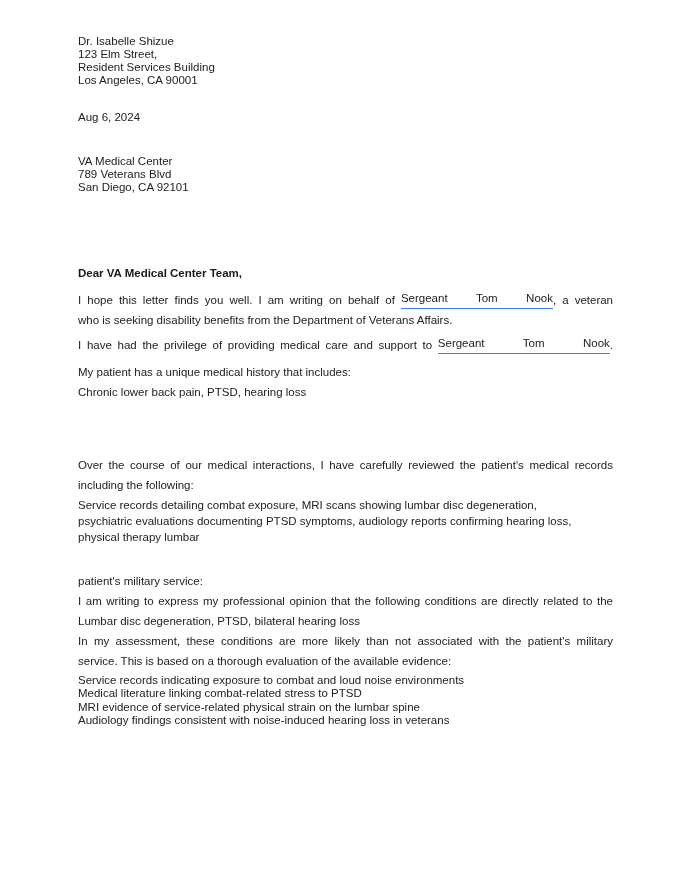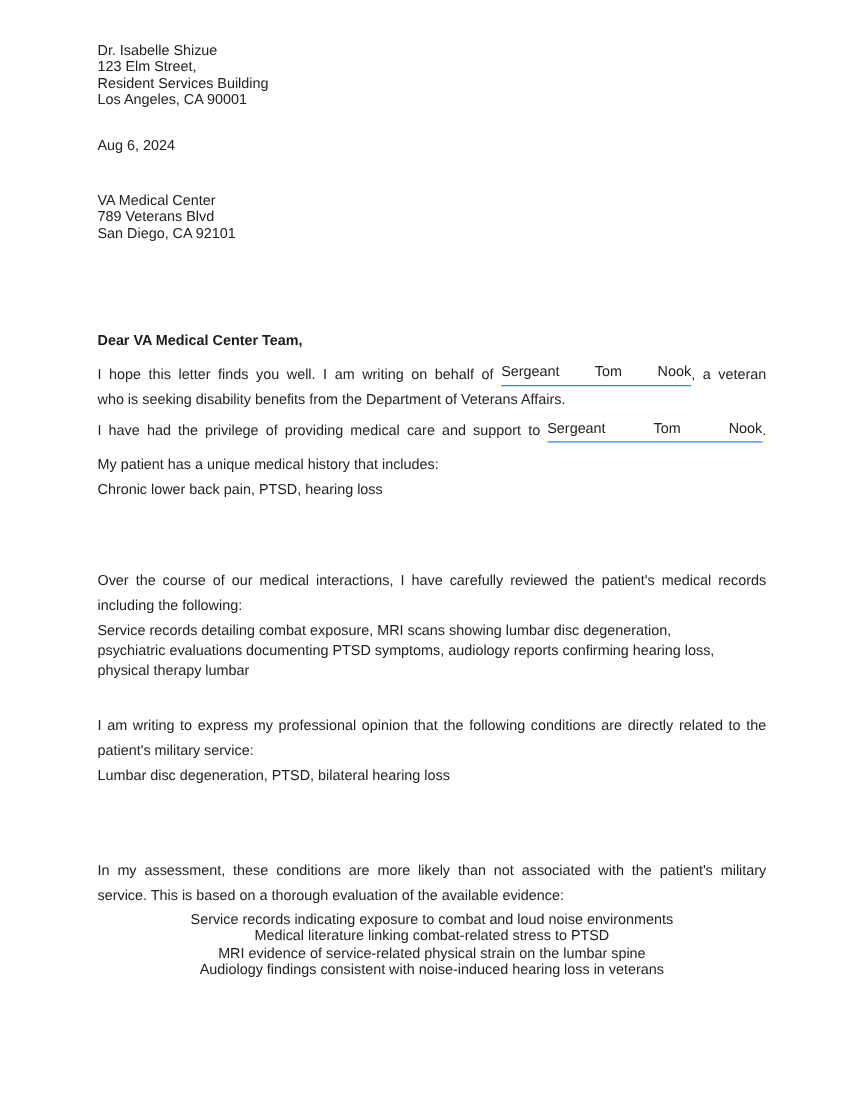--- a/index.html
+++ b/index.html
@@ -25,22 +25,22 @@
   .salutation { margin-top: 73px; line-height: 13px; font-weight: bold; color: #1a1a1a; }
   .para { line-height: 20px; }
   .p-intro { margin-top: 10px; }
   .p-cred { margin-top: 5px; }
   .p-hist-intro { margin-top: 7px; }
   .p-hist-cond { margin-top: 0; }
   .p-records { margin-top: 53px; }
   .p-records-list { margin-top: 2px; line-height: 16px; }
   .p-opinion { margin-top: 26px; }
   .p-opinion-cond { margin-top: 0; }
-  .p-assess { margin-top: 56px; }
-  .p-evidence { margin-top: 3px; line-height: 13.3px; text-align: center; }
+  .p-assess { }
+  .p-evidence { margin-top: 3px; line-height: 13.3px; }
   .j { text-align: justify; text-align-last: justify; }
   .blank {
     display: inline-block;
     height: 15px;
     line-height: 15px;
     border-bottom: 1px solid #3b82f6;
     text-align: center;
     white-space: nowrap;
     overflow: visible;
   }
@@ -91,22 +91,22 @@
     <div class="line j">Over the course of our medical interactions, I have carefully reviewed the patient's medical records</div>
     <div class="line">including the following:</div>
   </div>
   <div class="para p-records-list">
     <div class="line">Service records detailing combat exposure, MRI scans showing lumbar disc degeneration,</div>
     <div class="line">psychiatric evaluations documenting PTSD symptoms, audiology reports confirming hearing loss,</div>
     <div class="line">physical therapy lumbar</div>
   </div>
 
   <div class="para p-opinion">
+    <div class="line">patient's military service:</div>
     <div class="line j">I am writing to express my professional opinion that the following conditions are directly related to the</div>
-    <div class="line">patient's military service:</div>
   </div>
   <div class="para p-opinion-cond">Lumbar disc degeneration, PTSD, bilateral hearing loss</div>
 
   <div class="para p-assess">
     <div class="line j">In my assessment, these conditions are more likely than not associated with the patient's military</div>
     <div class="line">service. This is based on a thorough evaluation of the available evidence:</div>
   </div>
   <div class="para p-evidence">
     <div class="line">Service records indicating exposure to combat and loud noise environments</div>
     <div class="line">Medical literature linking combat-related stress to PTSD</div>

